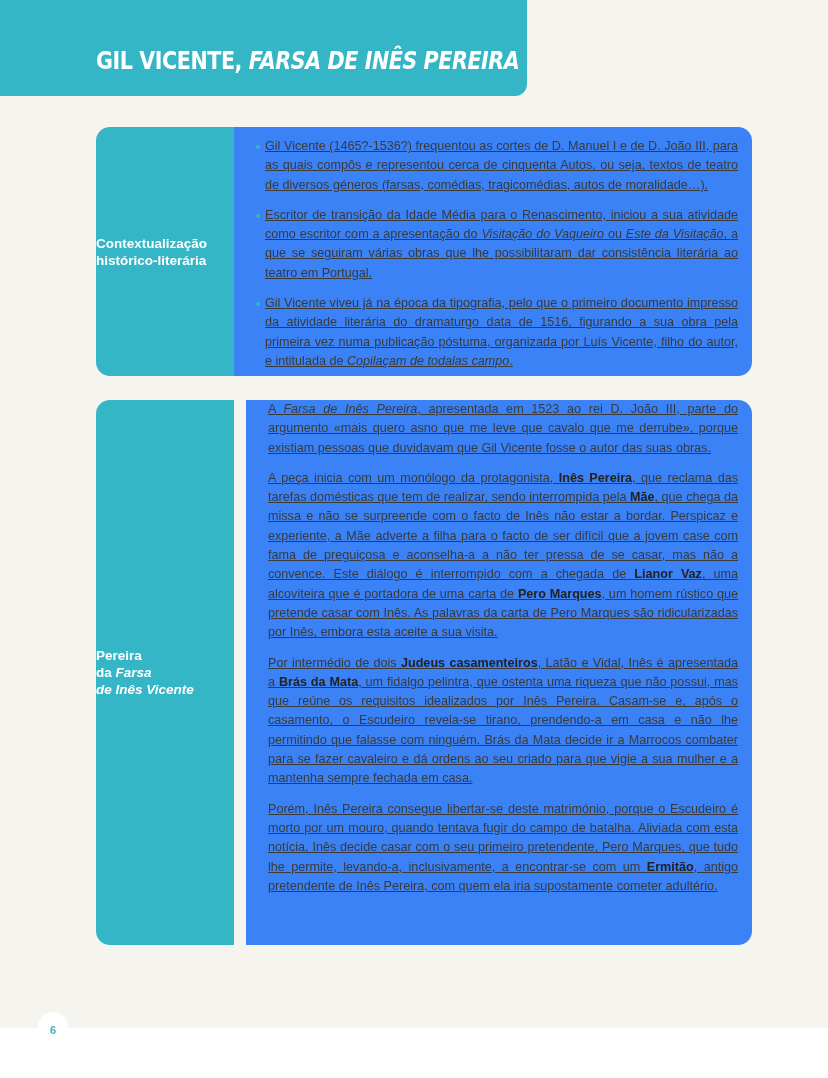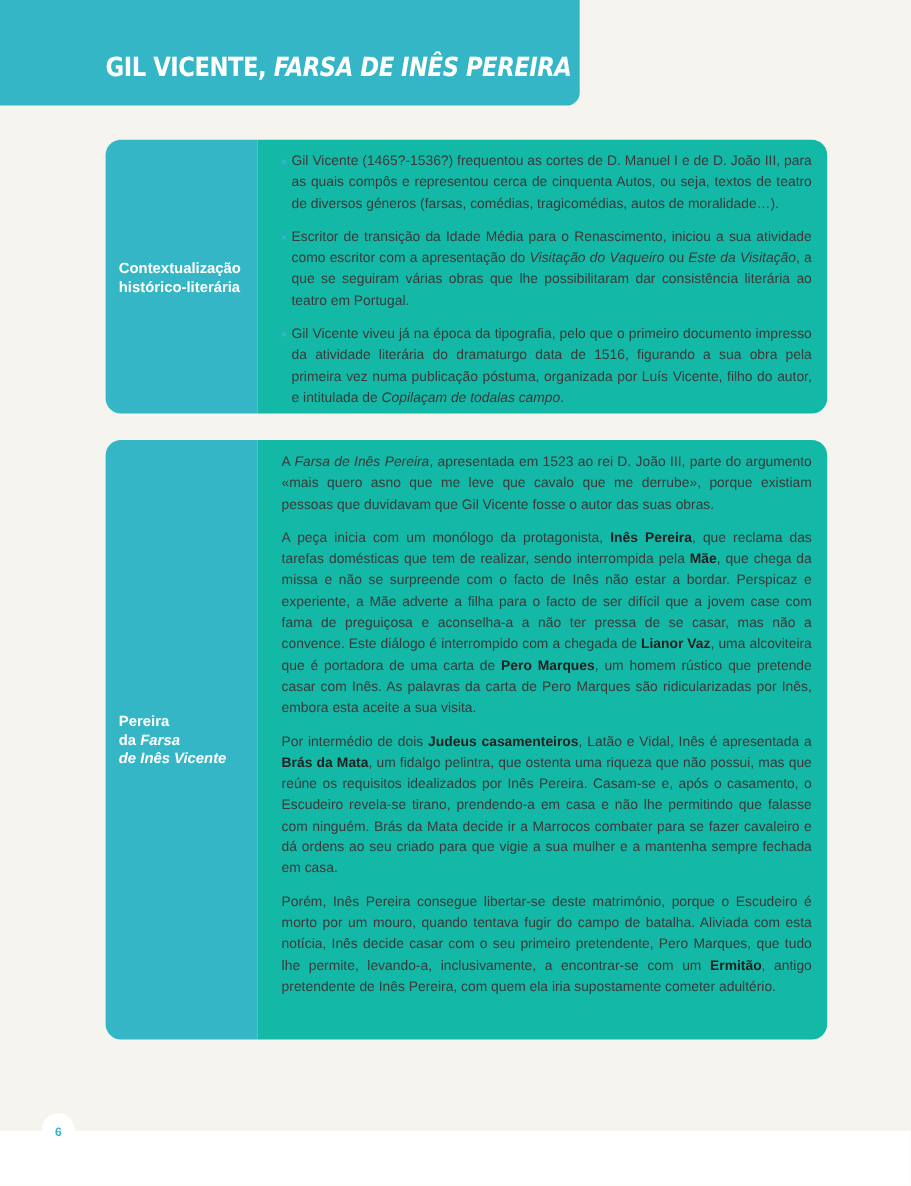--- a/index.html
+++ b/index.html
@@ -22,42 +22,42 @@
   }
   .header-title em { font-style: italic; }
 
   .box {
     position: absolute; left: 96px; width: 656px; display: flex;
   }
   .box-label {
     width: 138px; background: #34b6c6; color: #fff;
     border-radius: 14px 0 0 14px;
     display: flex; align-items: center;
-    padding-left: 12px; box-sizing: border-box;
+    box-sizing: border-box;
     font-weight: bold; font-size: 13.5px; line-height: 17px;
   }
   .box-label em { font-style: italic; margin-top: 14px; }
   .box-content {
-    flex: 1; background: #14b8a6; border-radius: 0 14px 14px 0;
+    flex: 1; background: #3b82f6; border-radius: 0 14px 14px 0;
     padding: 10px 14px 10px 22px; box-sizing: border-box;
-    font-size: 12.6px; line-height: 19.3px; text-align: justify;
+    font-size: 12.6px; line-height: 19.3px; text-align: justify; text-decoration: underline;
   }
   .box-content p { margin: 0 0 11px 0; }
   .box-content p:last-child { margin-bottom: 0; }
   .bullet { position: relative; padding-left: 9px; }
   .bullet::before {
     content: ""; position: absolute; left: 0; top: 8px;
     width: 4px; height: 4px; border-radius: 50%; background: #34b6c6;
   }
   b { font-weight: bold; color: #222; }
   i { font-style: italic; }
 
   .box1 { top: 127px; height: 249px; }
   .box2 { top: 400px; height: 545px; }
-  .box2 .box-content { padding-top: 11px; }
+  .box2 .box-content { padding-top: 0; margin-left: 12px; }
 
   .footer {
     position: absolute; left: 0; top: 1028px; width: 828px; height: 50px;
     background: #ffffff;
   }
   .page-badge {
     position: absolute; left: 38px; top: 1012px; width: 30px; height: 36px;
     background: #ffffff; border-radius: 15px 15px 0 0;
     display: flex; align-items: center; justify-content: center;
     font-size: 11px; font-weight: bold; color: #34b6c6;

